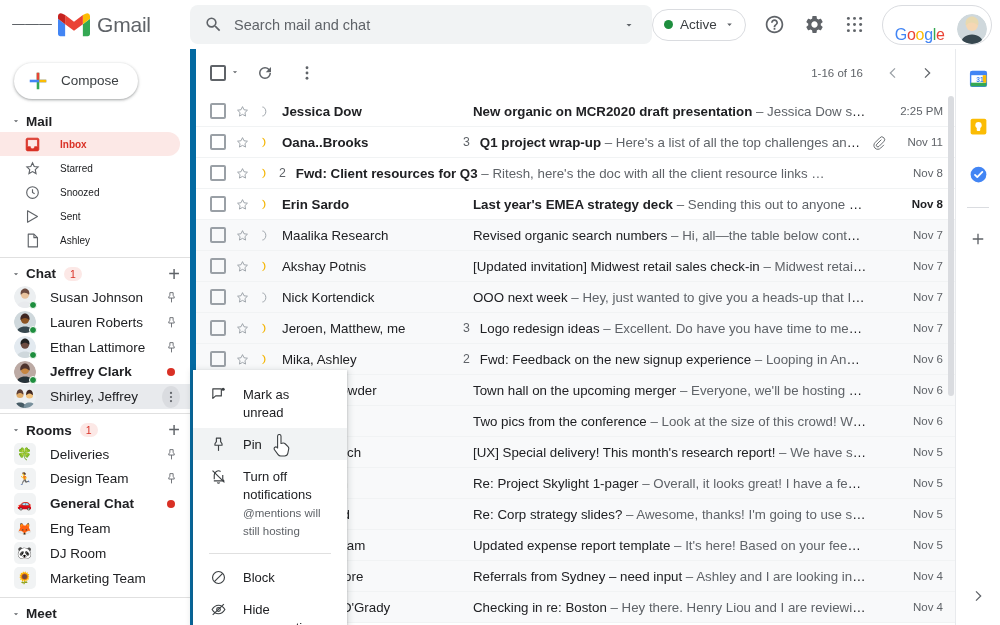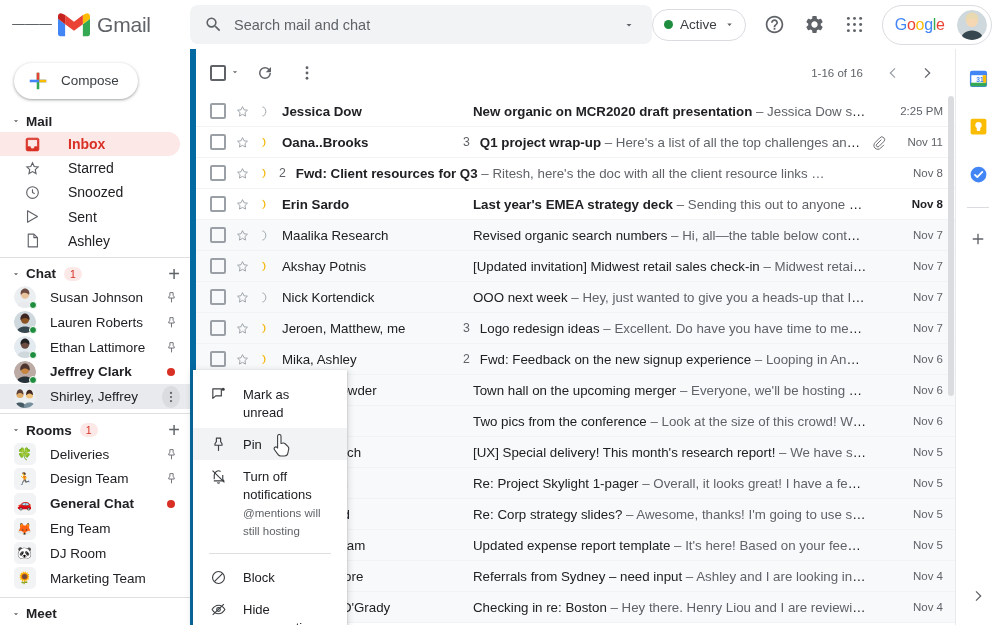--- a/index.html
+++ b/index.html
@@ -50,21 +50,21 @@
     height: 32px; border: 1px solid #dadce0; border-radius: 16px;
     padding: 0 10px 0 11px; cursor: pointer; margin-right: 8px;
   }
   .status-dot { width: 9px; height: 9px; border-radius: 50%; background: #1e8e3e; }
   .status-label { font-size: 13.5px; color: #3c4043; }
   .icon-btn {
     width: 38px; height: 38px; border-radius: 50%;
     display: flex; align-items: center; justify-content: center; cursor: pointer;
   }
   .account-chip {
-    display:flex; align-items:center; gap:12px;
+    display:flex; align-items:flex-end; gap:12px;
     border:1px solid #dadce0; border-radius: 22px;
     height: 40px; padding: 0 4px 0 12px; margin-left: 6px; cursor:pointer;
   }
   .google-word { font-size: 16px; letter-spacing:-0.3px; font-weight:500;}
   .google-word .b{color:#4285f4}.google-word .r{color:#ea4335}.google-word .y{color:#fbbc05}.google-word .g{color:#34a853}
   .avatar-img { width:30px; height:30px; border-radius:50%; overflow:hidden; flex-shrink:0;}
 
   
   .body-row { flex: 1; display: flex; min-height: 0; }
 
@@ -93,23 +93,22 @@
   .sec-title { font-size: 13.5px; font-weight: 700; color: #202124; margin-left: 2px; }
   .sec-badge {
     margin-left: 8px; font-size: 10.5px; color: #d93025;
     background: #fce8e6; border-radius: 9px; padding: 1px 6px; font-weight: 500;
   }
   .sec-plus { margin-left: auto; font-size: 20px; color: #5f6368; cursor:pointer; line-height:1; font-weight:300;}
 
   .nav-item {
     display: flex; align-items: center; height: 31px;
     padding-left: 22px; border-radius: 0 16px 16px 0;
-    margin-right: 10px; cursor: pointer; color: #202124; font-size: 14px;
+    margin-right: 10px; cursor: pointer; color: #202124; font-size: 10px;
     position: relative;
-    gap: 8px;
   }
   .nav-item .ni-icon { width: 20px; display: flex; align-items: center; justify-content: center; flex-shrink:0;}
   .nav-item .ni-label { margin-left: 18px; white-space: nowrap; overflow: hidden; }
   .nav-item.active { background: #fce8e6; color: #d93025; font-weight: 700; }
   .nav-item.active .ni-icon svg { fill: #d93025; stroke: #d93025; }
 
   .chat-item {
     display: flex; align-items: center; height: 32px;
     padding: 0 10px 0 14px; cursor: pointer; font-size: 13.5px; color: #202124;
     position: relative;

